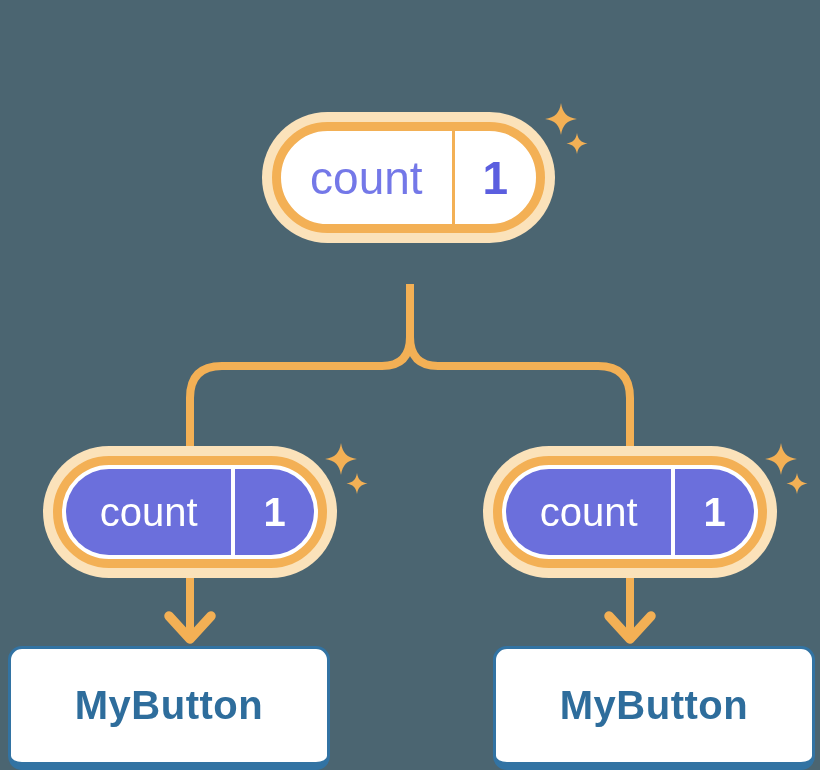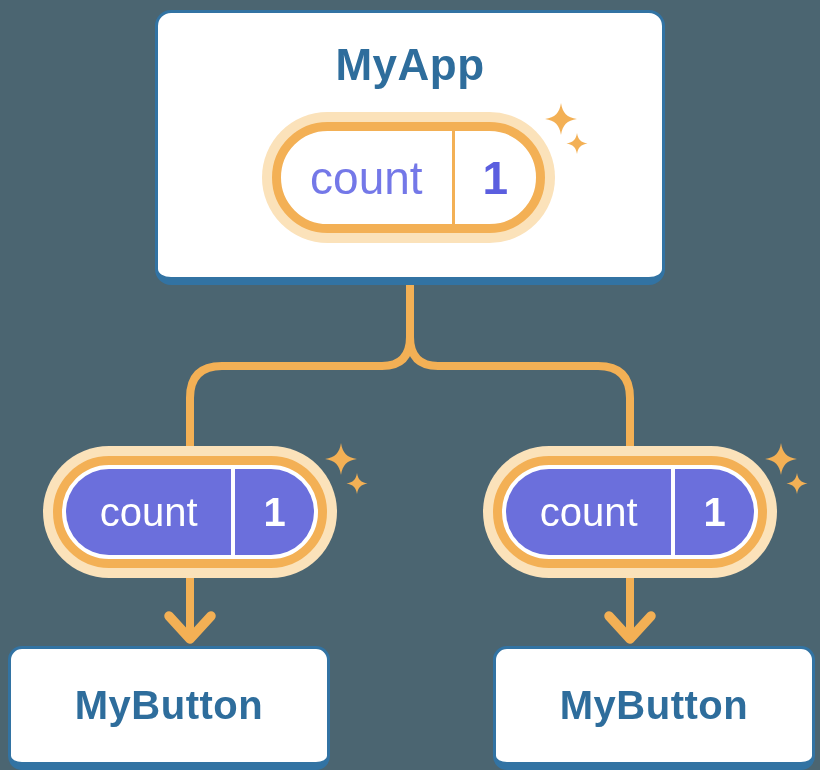--- a/index.html
+++ b/index.html
@@ -107,23 +107,20 @@
   <svg class="connectors" width="820" height="770" viewBox="0 0 820 770">
     <path class="edge" d="M410 284 L410 340"></path>
     <path class="edge" d="M410 337 Q410 366 382 366 L222 366 Q190 366 190 398 L190 452"></path>
     <path class="edge" d="M410 337 Q410 366 438 366 L598 366 Q630 366 630 398 L630 452"></path>
     <path class="edge" d="M190 558 L190 634"></path>
     <path class="arrow-head" d="M169 616 L190 639 L211 616"></path>
     <path class="edge" d="M630 558 L630 634"></path>
     <path class="arrow-head" d="M609 616 L630 639 L651 616"></path>
   </svg>
 
-  <div class="card c-app">
-    <div class="card-title app-title">MyApp</div>
-  </div>
 
   <div class="pill-outer light p-app">
     <div class="pill-ring">
       <div class="pill-core">
         <span class="pill-label">count</span>
         <div class="pill-divider"></div>
         <span class="pill-value">1</span>
       </div>
     </div>
   </div>

